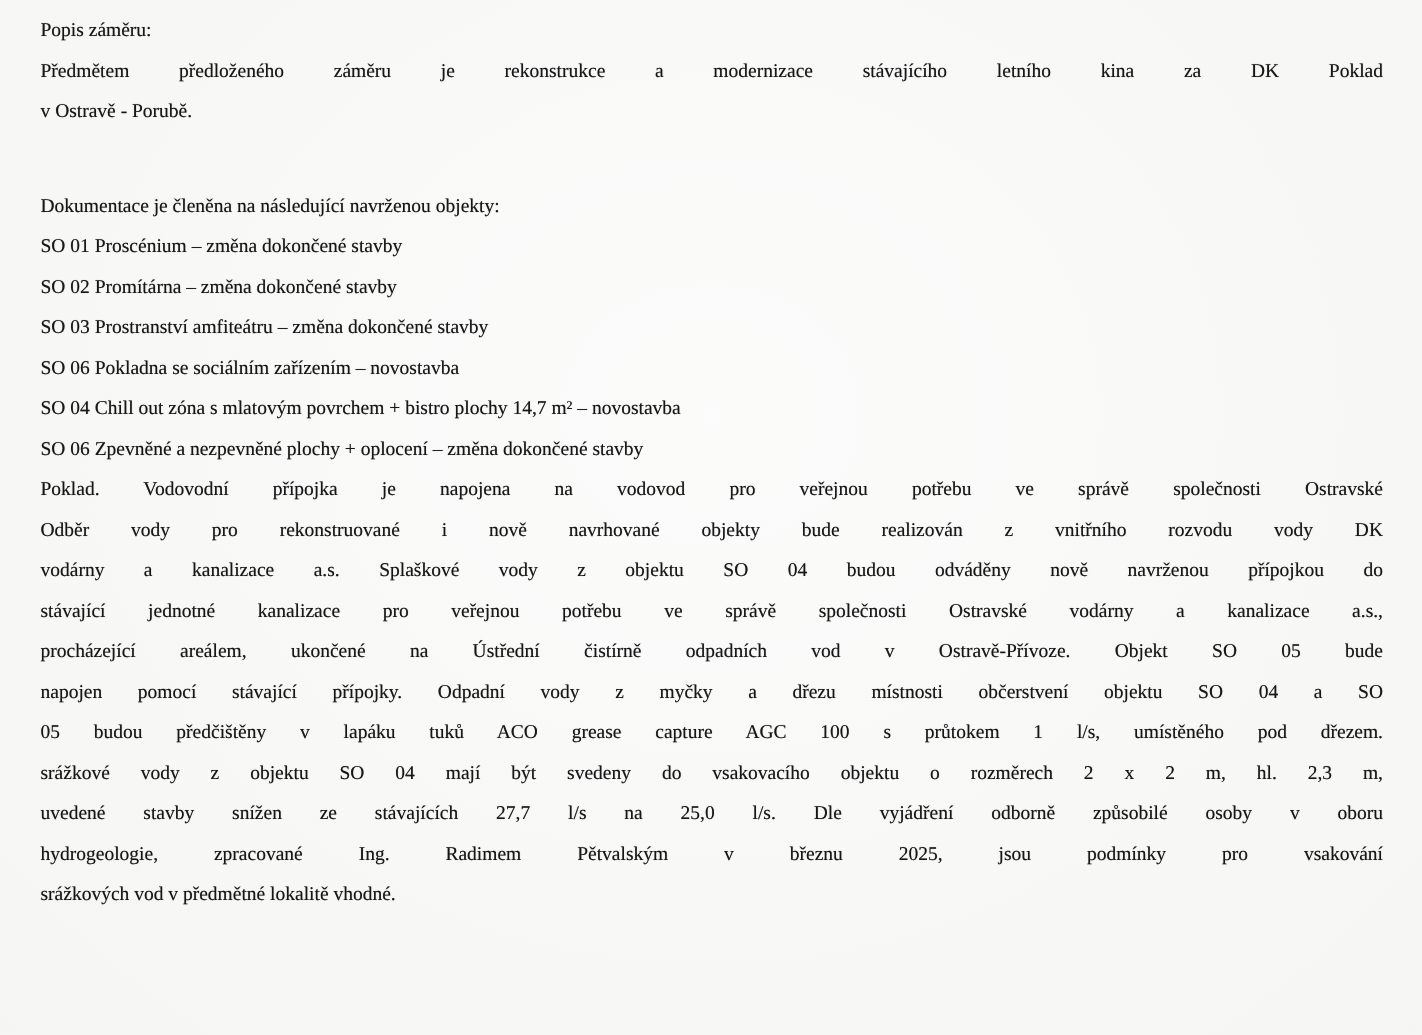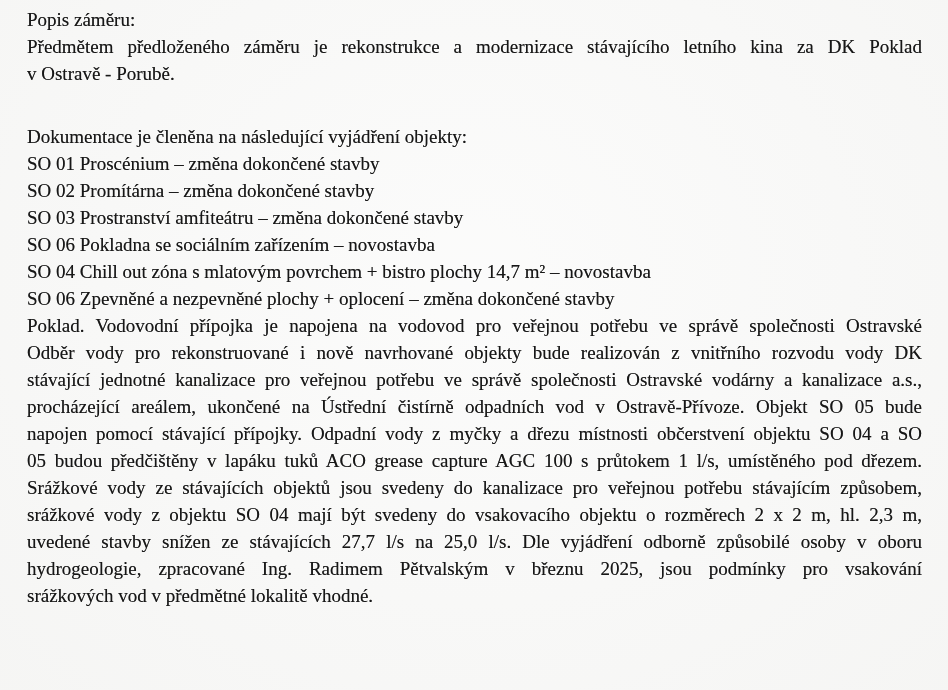--- a/index.html
+++ b/index.html
@@ -14,21 +14,21 @@
   }
   .page {
     box-sizing: border-box;
     width: 948px;
     height: 690px;
     padding: 6px 26px 0 27px;
     background:
       radial-gradient(ellipse at 50% 40%, rgba(255,255,255,0.5) 0%, rgba(240,240,238,0.35) 100%),
       #f8f8f7;
     font-family: "Liberation Serif", "DejaVu Serif", serif;
-    font-size: 19px;
+    font-size: 13px;
     line-height: 27px;
     color: #171717;
     text-shadow: 0 0 0.5px rgba(23, 23, 23, 0.55);
   }
   .para {
     margin: 0;
   }
   .para-objects {
     margin-top: 36px;
   }
@@ -50,36 +50,36 @@
 
 <div class="page">
 
   <div class="para">
     <div class="line plain">Popis záměru:</div>
     <div class="line j">Předmětem předloženého záměru je rekonstrukce a modernizace stávajícího letního kina za DK Poklad</div>
     <div class="line plain">v Ostravě - Porubě.</div>
   </div>
 
   <div class="para para-objects">
-    <div class="line plain">Dokumentace je členěna na následující vyjádření objekty:</div>
+    <div class="line plain">Dokumentace je členěna na následující navrženou objekty:</div>
     <div class="line plain">SO 01 Proscénium – změna dokončené stavby</div>
     <div class="line plain">SO 02 Promítárna – změna dokončené stavby</div>
     <div class="line plain">SO 03 Prostranství amfiteátru – změna dokončené stavby</div>
     <div class="line plain">SO 06 Pokladna se sociálním zařízením – novostavba</div>
     <div class="line plain">SO 04 Chill out zóna s mlatovým povrchem + bistro plochy 14,7 m² – novostavba</div>
     <div class="line plain">SO 06 Zpevněné a nezpevněné plochy + oplocení – změna dokončené stavby</div>
   </div>
 
   <div class="para">
     <div class="line j">Poklad. Vodovodní přípojka je napojena na vodovod pro veřejnou potřebu ve správě společnosti Ostravské</div>
     <div class="line j">Odběr vody pro rekonstruované i nově navrhované objekty bude realizován z vnitřního rozvodu vody DK</div>
+    <div class="line j">vodárny a kanalizace a.s. Splaškové vody z objektu SO 04 budou odváděny nově navrženou přípojkou do</div>
     <div class="line j">stávající jednotné kanalizace pro veřejnou potřebu ve správě společnosti Ostravské vodárny a kanalizace a.s.,</div>
     <div class="line j">procházející areálem, ukončené na Ústřední čistírně odpadních vod v Ostravě-Přívoze. Objekt SO 05 bude</div>
     <div class="line j">napojen pomocí stávající přípojky. Odpadní vody z myčky a dřezu místnosti občerstvení objektu SO 04 a SO</div>
     <div class="line j">05 budou předčištěny v lapáku tuků ACO grease capture AGC 100 s průtokem 1 l/s, umístěného pod dřezem.</div>
-    <div class="line j">Srážkové vody ze stávajících objektů jsou svedeny do kanalizace pro veřejnou potřebu stávajícím způsobem,</div>
     <div class="line j">srážkové vody z objektu SO 04 mají být svedeny do vsakovacího objektu o rozměrech 2 x 2 m, hl. 2,3 m,</div>
     <div class="line j">uvedené stavby snížen ze stávajících 27,7 l/s na 25,0 l/s. Dle vyjádření odborně způsobilé osoby v oboru</div>
     <div class="line j">hydrogeologie, zpracované Ing. Radimem Pětvalským v březnu 2025, jsou podmínky pro vsakování</div>
     <div class="line plain">srážkových vod v předmětné lokalitě vhodné.</div>
   </div>
 
 </div>
 
 </body></html>

